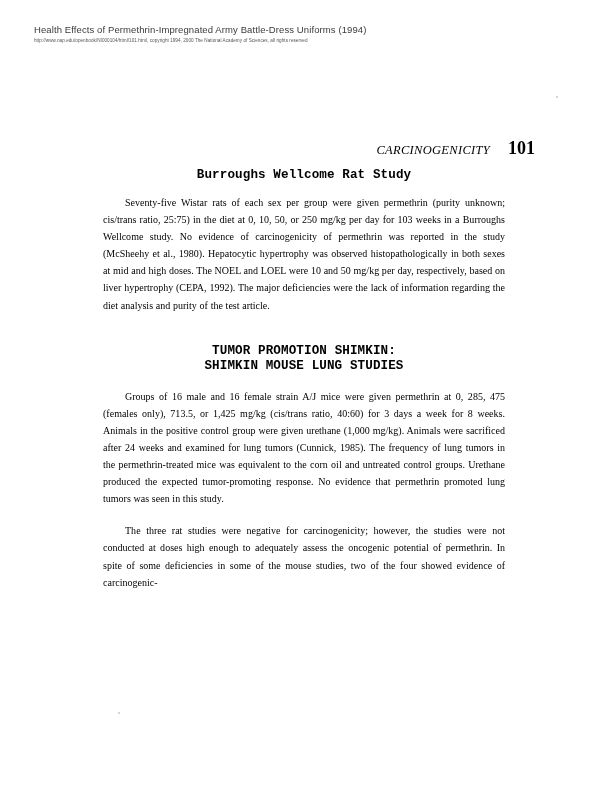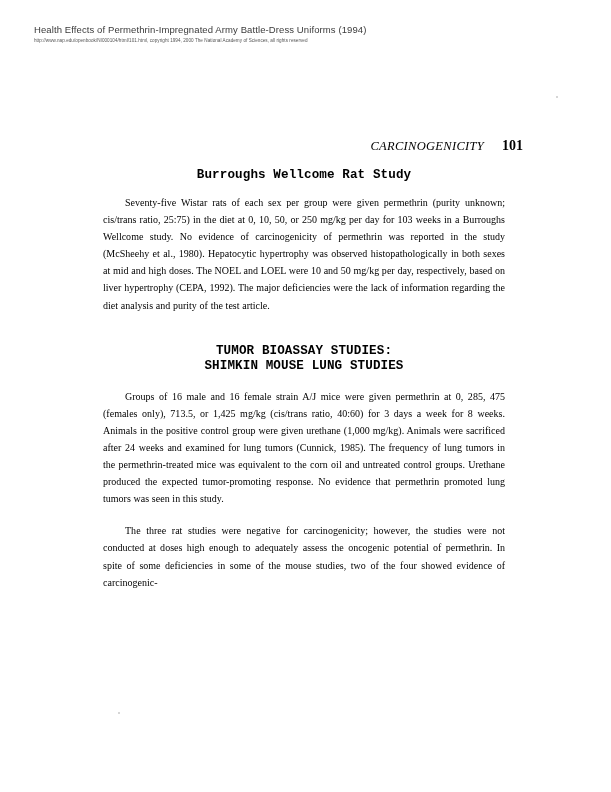--- a/index.html
+++ b/index.html
@@ -43,35 +43,35 @@
     color: #555555;
     margin-top: 3px;
     white-space: nowrap;
     letter-spacing: 0.05px;
   }
 
   
   .running-head {
     position: absolute;
     top: 138px;
-    right: 88px;
+    right: 76px;
     display: flex;
     align-items: baseline;
     gap: 18px;
   }
   .running-head .rh-label {
     font-family: "Liberation Serif", serif;
     font-style: italic;
     font-size: 12.5px;
     letter-spacing: 0.3px;
   }
   .running-head .rh-page {
     font-family: "Liberation Serif", serif;
     font-weight: bold;
-    font-size: 14px;
+    font-size: 18px;
   }
 
   
   .column {
     position: absolute;
     top: 168px;
     left: 103px;
     width: 402px;
   }
 
@@ -130,21 +130,21 @@
     <div class="rh-label">CARCINOGENICITY</div>
     <div class="rh-page">101</div>
   </div>
 
   <div class="column">
 
     <h2 class="section-head">Burroughs Wellcome Rat Study</h2>
     <p class="para">Seventy-five Wistar rats of each sex per group were given permethrin (purity unknown; cis/trans ratio, 25:75) in the diet at 0, 10, 50, or 250 mg/kg per day for 103 weeks in a Burroughs Wellcome study.  No evidence of carcinogenicity of permethrin was reported in the study (McSheehy et al., 1980).  Hepatocytic hypertrophy was observed histopathologically in both sexes at mid and high doses.  The NOEL and LOEL were 10 and 50 mg/kg per day, respectively, based on liver hypertrophy (CEPA, 1992).  The major deficiencies were the lack of information regarding the diet analysis and purity of the test article.</p>
 
     <h2 class="section-head major">
-      <span class="head-line1">TUMOR BIOASSAY STUDIES:</span>
+      <span class="head-line1">TUMOR PROMOTION SHIMKIN:</span>
       <span class="head-line2">SHIMKIN MOUSE LUNG STUDIES</span>
     </h2>
     <p class="para">Groups of 16 male and 16 female strain A/J mice were given permethrin at 0, 285, 475 (females only), 713.5, or 1,425 mg/kg (cis/trans ratio, 40:60) for 3 days a week for 8 weeks.  Animals in the positive control group were given urethane (1,000 mg/kg).  Animals were sacrificed after 24 weeks and examined for lung tumors (Cunnick, 1985).  The frequency of lung tumors in the permethrin-treated mice was equivalent to the corn oil and untreated control groups.  Urethane produced the expected tumor-promoting response.  No evidence that permethrin promoted lung tumors was seen in this study.</p>
 
     <p class="para">The three rat studies were negative for carcinogenicity; however, the studies were not conducted at doses high enough to adequately assess the oncogenic potential of permethrin.  In spite of some deficiencies in some of the mouse studies, two of the four showed evidence of carcinogenic-</p>
 
   </div>
 
   <div class="speckle" style="left:118px; top:712px; width:2px; height:2px;"></div>
   <div class="speckle" style="left:556px; top:96px; width:2px; height:2px;"></div>

